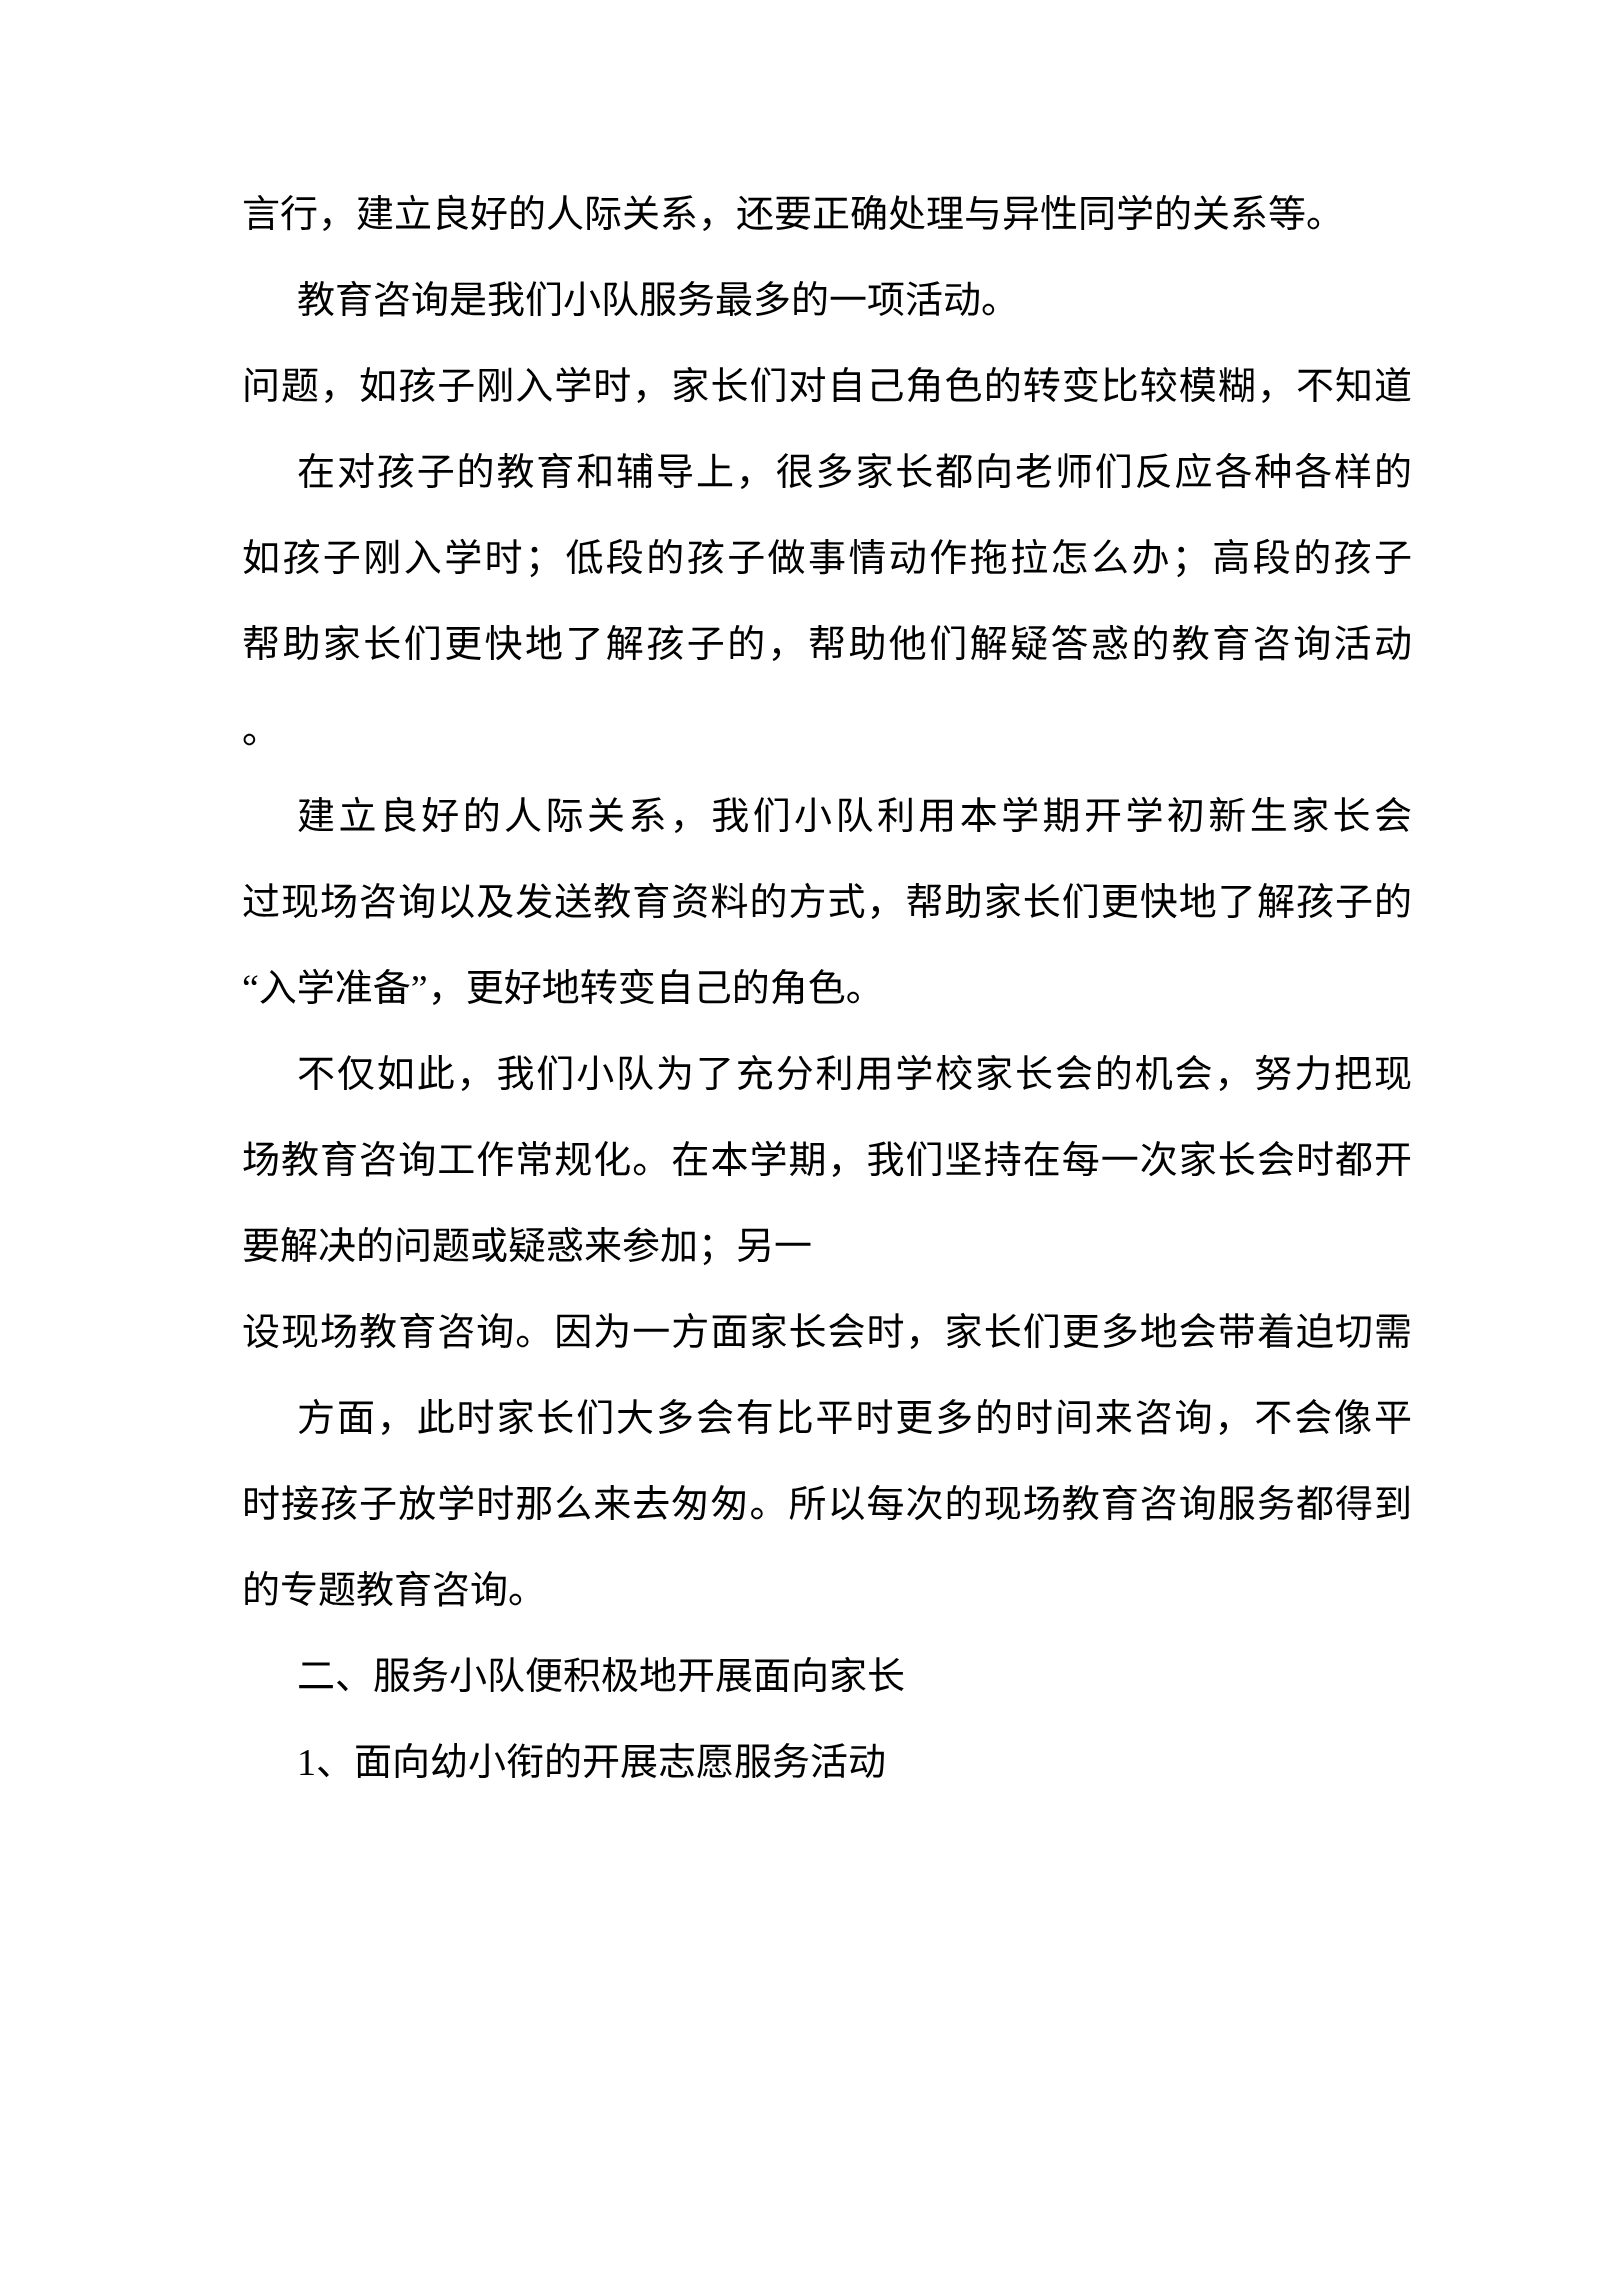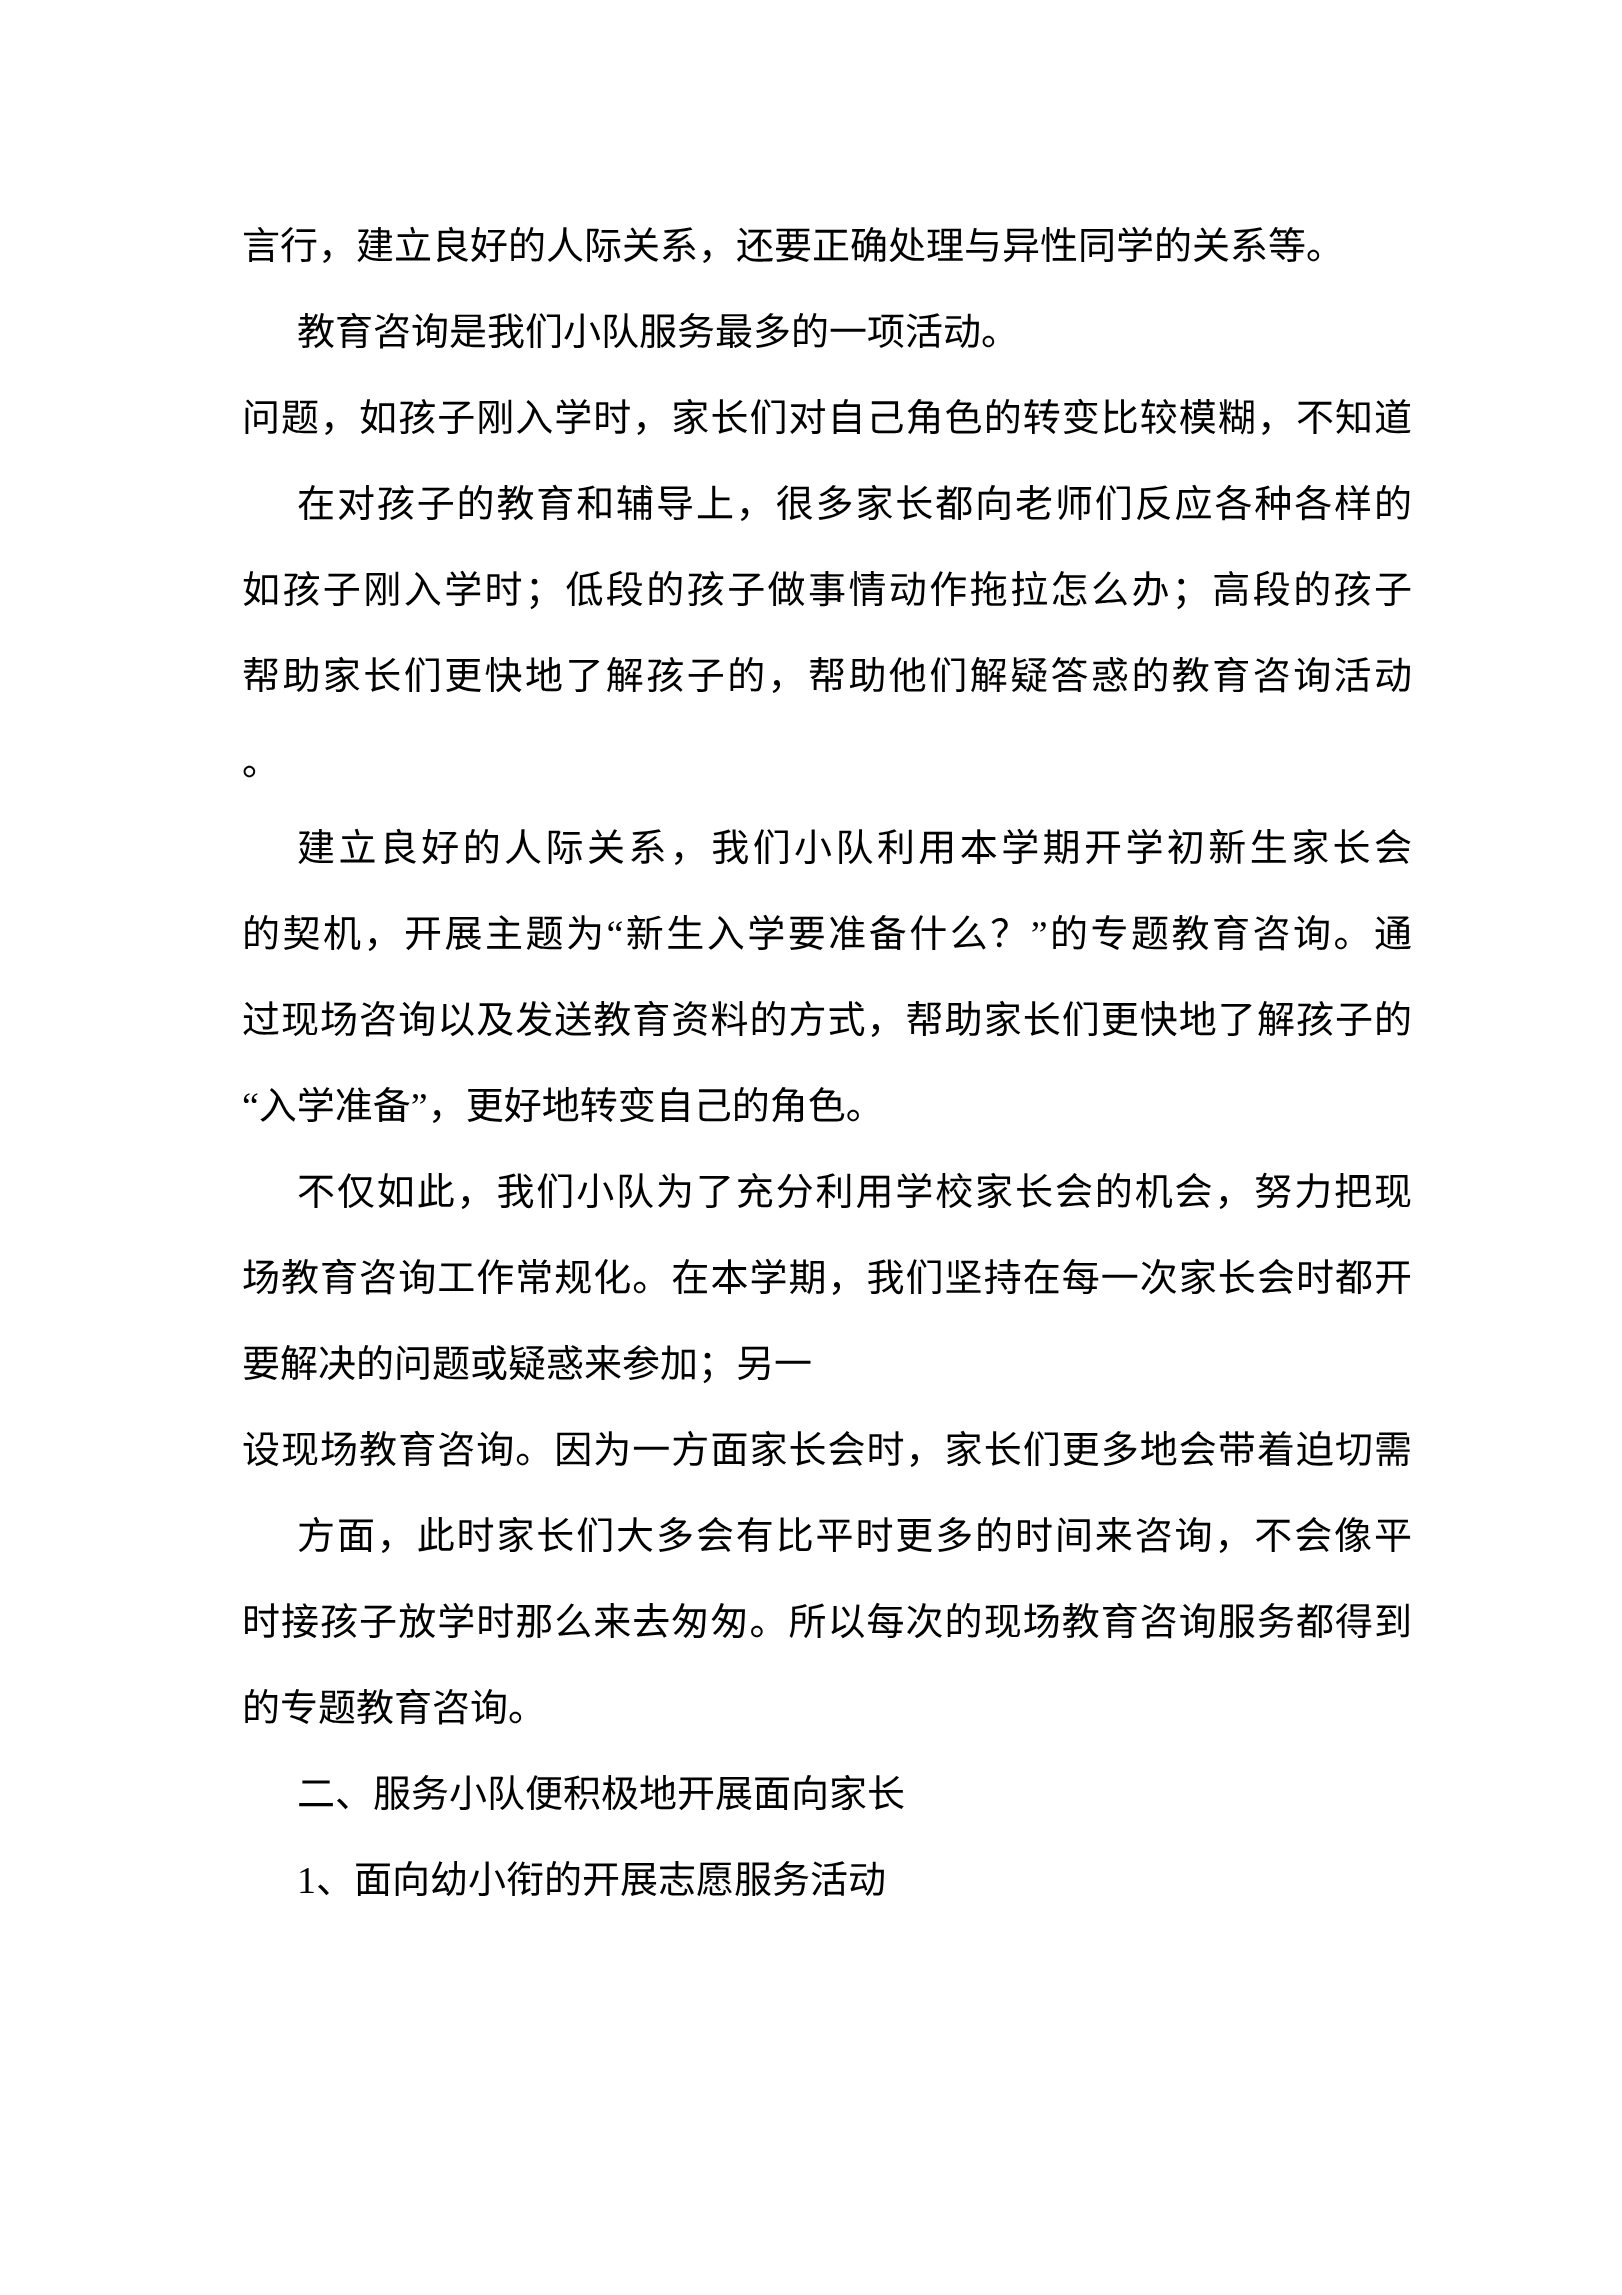--- a/index.html
+++ b/index.html
@@ -6,21 +6,20 @@
     margin: 0;
     padding: 0;
     background: #ffffff;
   }
   .page {
     position: relative;
     width: 1623px;
     height: 1895px;
     background: #ffffff;
     overflow: hidden;
-    margin-top: 32px;
   }
   .textblock {
     position: absolute;
     left: 242px;
     top: 171px;
     width: 1170px;
   }
   .line {
     height: 86px;
     line-height: 86px;
@@ -46,21 +45,20 @@
 <div class="page">
   <div class="textblock">
     <div class="line">言行，建立良好的人际关系，还要正确处理与异性同学的关系等。</div>
     <div class="line indent">教育咨询是我们小队服务最多的一项活动。</div>
     <div class="line fill">问题，如孩子刚入学时，家长们对自己角色的转变比较模糊，不知道</div>
     <div class="line indent fill">在对孩子的教育和辅导上，很多家长都向老师们反应各种各样的</div>
     <div class="line fill">如孩子刚入学时；低段的孩子做事情动作拖拉怎么办；高段的孩子</div>
     <div class="line fill">帮助家长们更快地了解孩子的，帮助他们解疑答惑的教育咨询活动</div>
     <div class="line">。</div>
     <div class="line indent fill">建立良好的人际关系，我们小队利用本学期开学初新生家长会</div>
-    <div class="line fill">的契机，开展主题为“新生入学要准备什么？”的专题教育咨询。通</div>
     <div class="line fill">过现场咨询以及发送教育资料的方式，帮助家长们更快地了解孩子的</div>
     <div class="line">“入学准备”，更好地转变自己的角色。</div>
     <div class="line indent fill">不仅如此，我们小队为了充分利用学校家长会的机会，努力把现</div>
     <div class="line fill">场教育咨询工作常规化。在本学期，我们坚持在每一次家长会时都开</div>
     <div class="line">要解决的问题或疑惑来参加；另一</div>
     <div class="line fill">设现场教育咨询。因为一方面家长会时，家长们更多地会带着迫切需</div>
     <div class="line indent fill">方面，此时家长们大多会有比平时更多的时间来咨询，不会像平</div>
     <div class="line fill">时接孩子放学时那么来去匆匆。所以每次的现场教育咨询服务都得到</div>
     <div class="line">的专题教育咨询。</div>
     <div class="line indent">二、服务小队便积极地开展面向家长</div>

